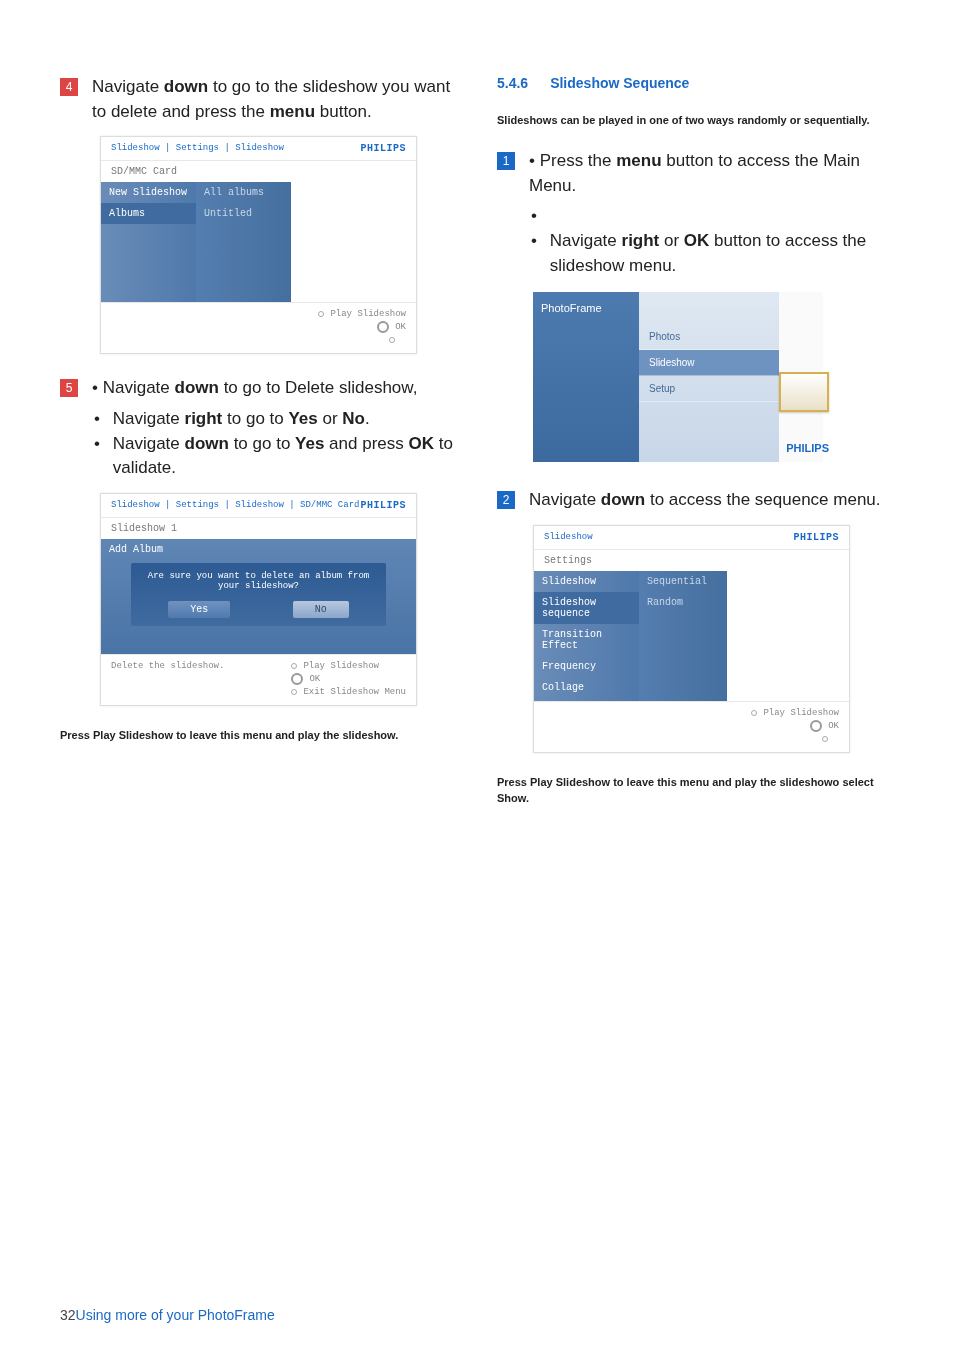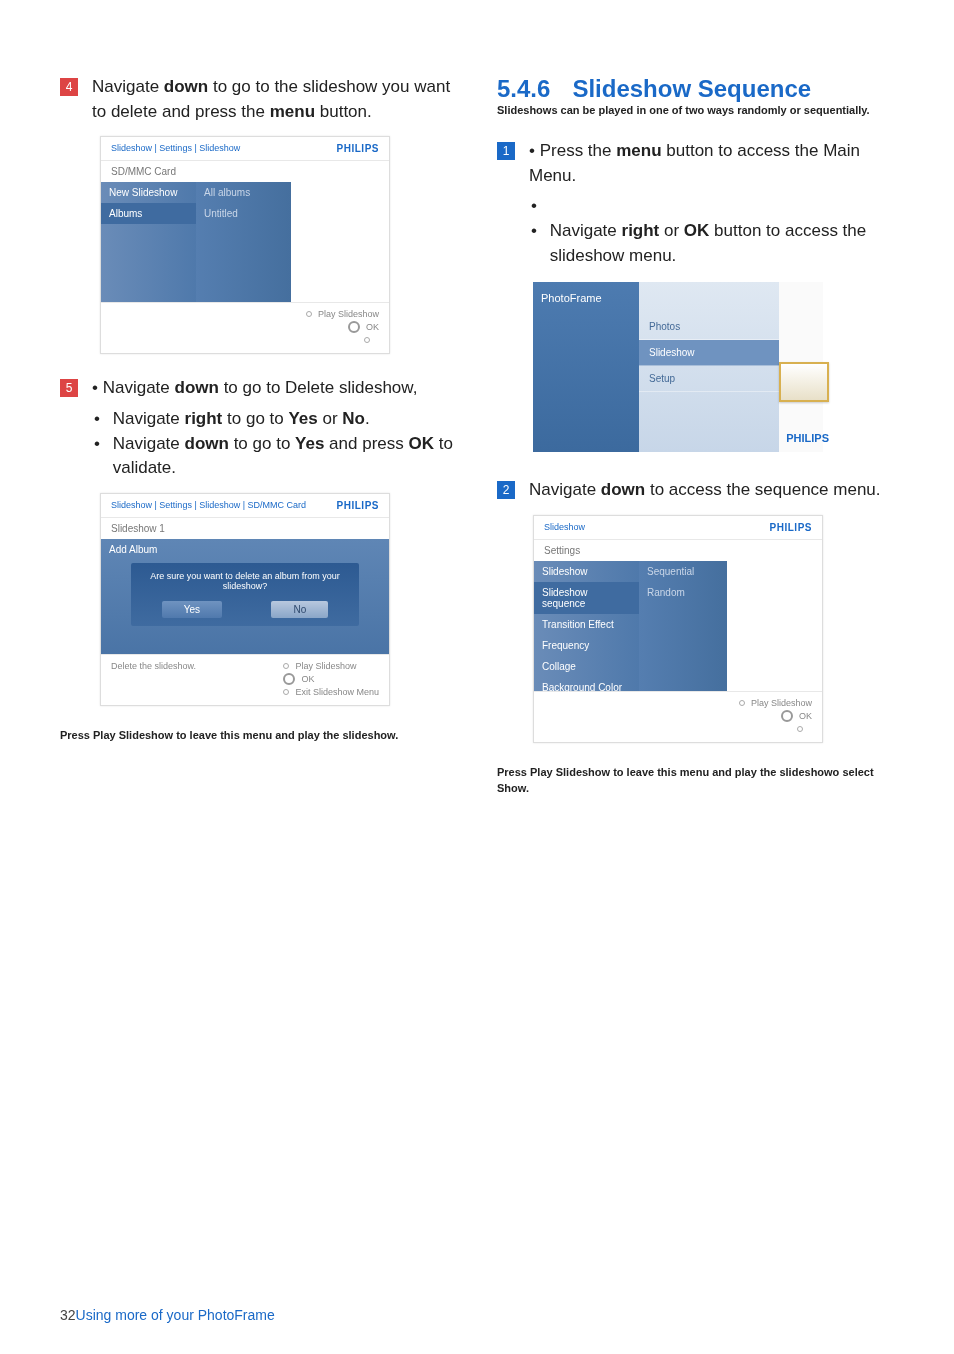--- a/index.html
+++ b/index.html
@@ -48,36 +48,38 @@
     font-size: 17px;
     line-height: 1.45;
   }
   .bullets .row {
     display: flex;
     gap: 8px;
   }
   .section-head {
     color: #1a69c7;
     font-weight: bold;
-    font-size: 24px;
+    font-size: 14px;
+    margin-bottom: 22px;
   }
   .section-head .num { margin-right: 22px; }
   .para {
     font-size: 11px;
     line-height: 1.45;
     margin-bottom: 20px;
     font-weight: bold;
   }
   .screenshot {
-    width: 290px;
+    width: 317px;
     margin: 12px 0 22px 40px;
     border: 1px solid #ddd;
     background: #fff;
     box-shadow: 0 0 2px rgba(0,0,0,0.1);
     font-size: 10px;
+    font-family: Liberation Mono, monospace;
   }
   .ss-head {
     display: flex;
     justify-content: space-between;
     padding: 6px 10px;
     color: #1a69c7;
     font-size: 9px;
   }
   .ss-brand {
     color: #1a69c7;

